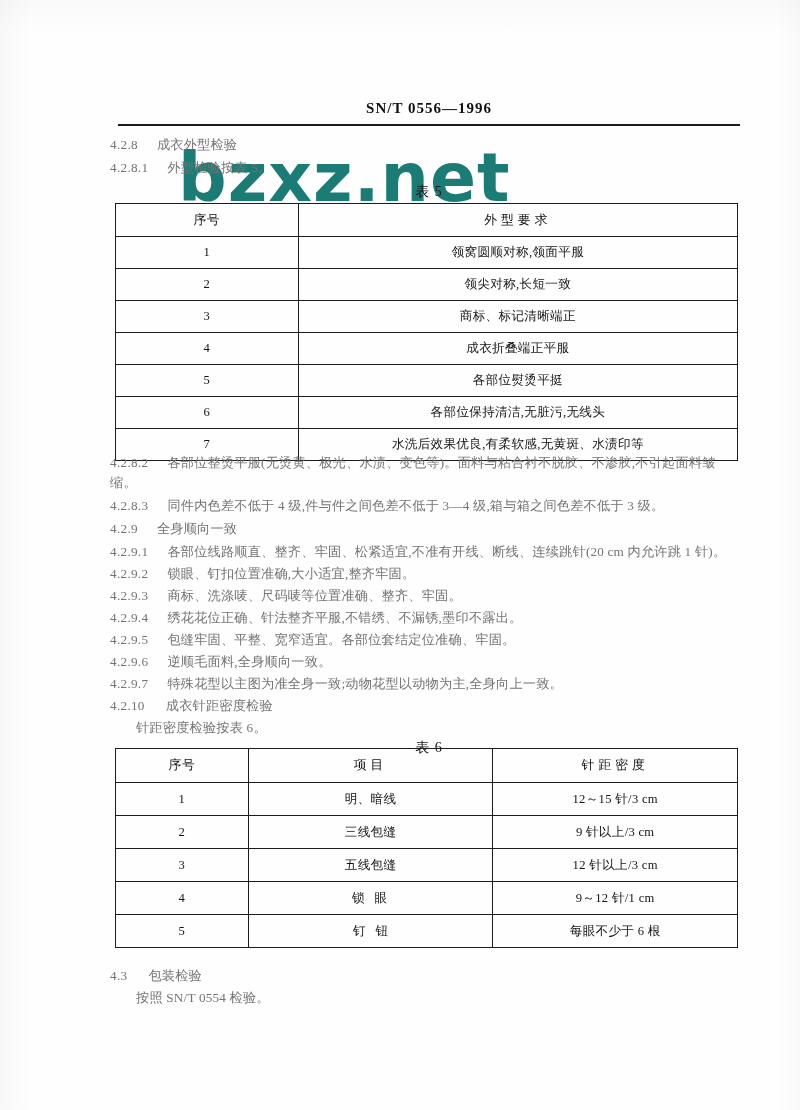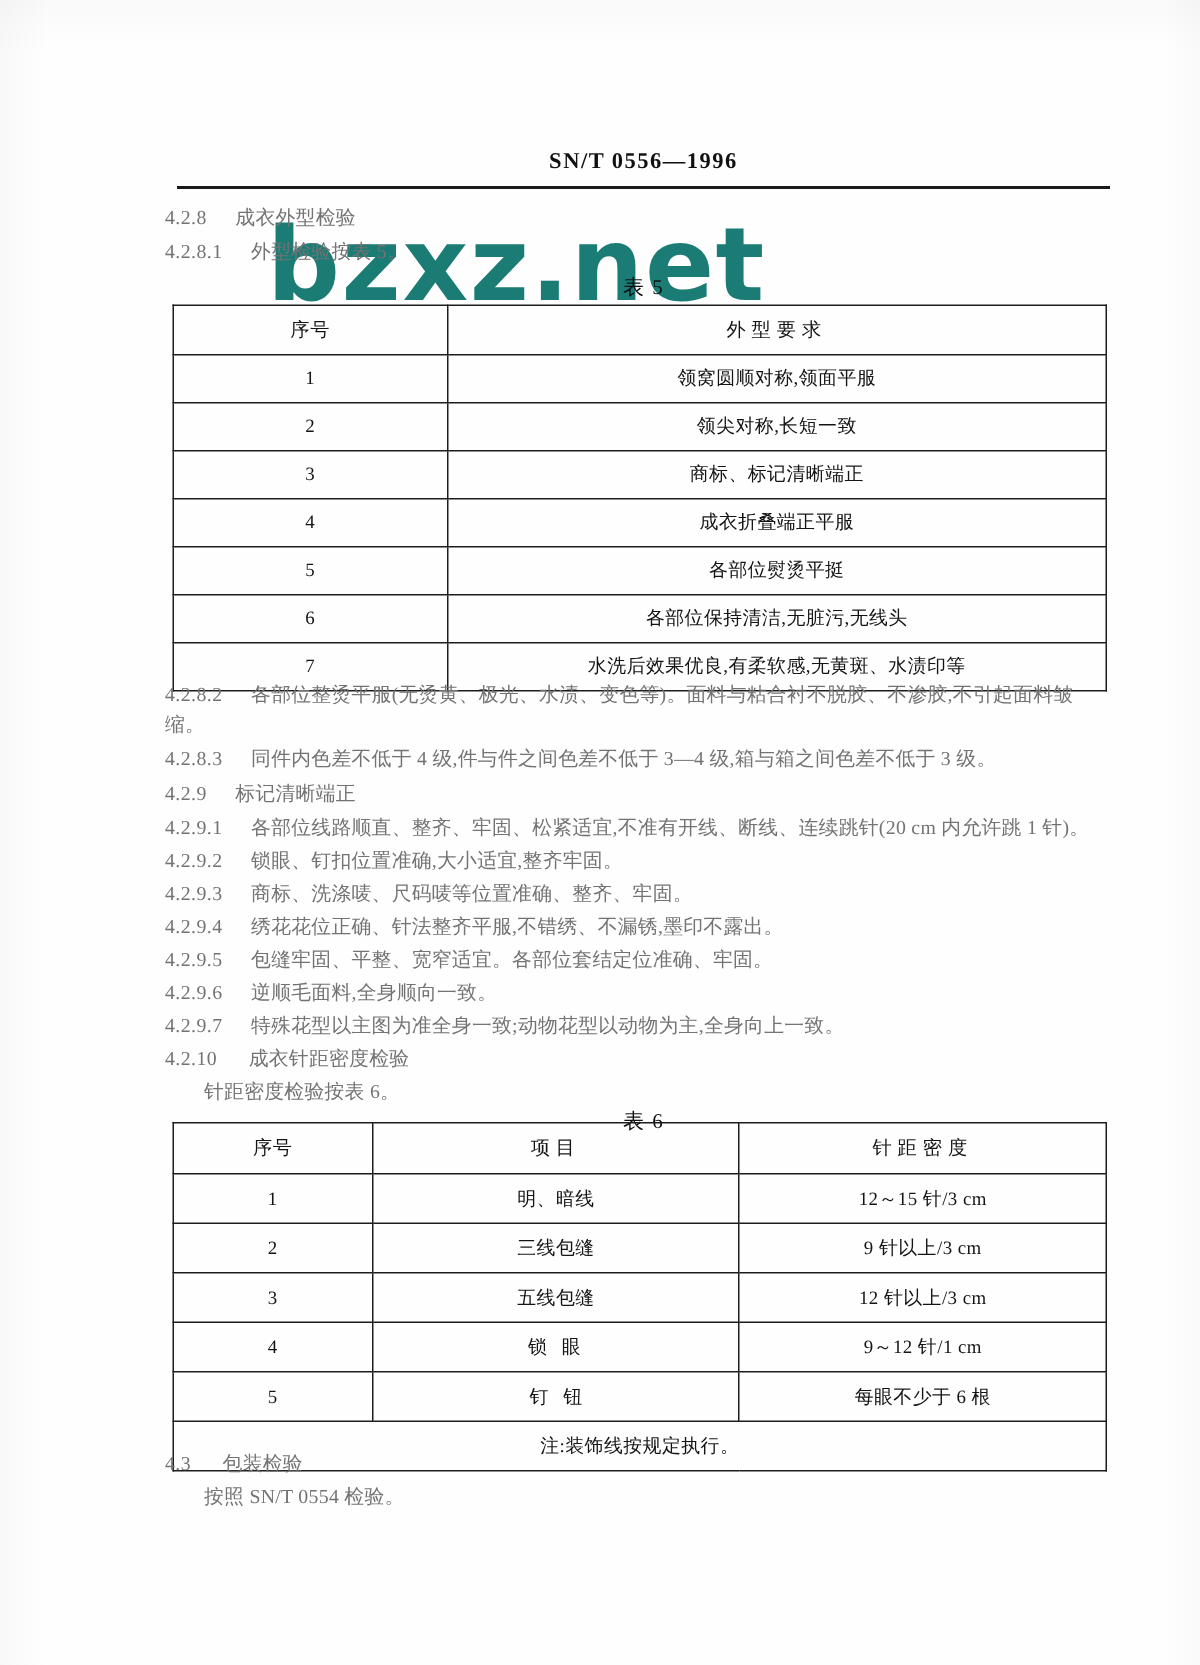--- a/index.html
+++ b/index.html
@@ -195,21 +195,21 @@
 
     <div class="tx" style="left:110px; top:496px;">
       <span class="clause-num">4.2.8.3</span>
       <span style="display:inline-block;width:12px"></span>
       <span>同件内色差不低于 4 级,件与件之间色差不低于 3—4 级,箱与箱之间色差不低于 3 级。</span>
     </div>
 
     <div class="tx" style="left:110px; top:519px;">
       <span class="clause-num">4.2.9</span>
       <span style="display:inline-block;width:12px"></span>
-      <span>标记清晰端正</span>
+      <span>全身顺向一致</span>
     </div>
 
     <div class="tx" style="left:110px; top:542px;">
       <span class="clause-num">4.2.9.1</span>
       <span style="display:inline-block;width:12px"></span>
       <span>各部位线路顺直、整齐、牢固、松紧适宜,不准有开线、断线、连续跳针(20 cm 内允许跳 1 针)。</span>
     </div>
 
     <div class="tx" style="left:110px; top:564px;">
       <span class="clause-num">4.2.9.2</span>
@@ -288,23 +288,20 @@
         <tr>
           <td style="height:33px;">4</td>
           <td style="letter-spacing:10px; padding-left:8px;text-align:center;">锁眼</td>
           <td>9～12 针/1 cm</td>
         </tr>
         <tr>
           <td style="height:33px;">5</td>
           <td style="letter-spacing:10px; padding-left:10px;">钉钮</td>
           <td>每眼不少于 6 根</td>
         </tr>
-        <tr>
-          <td class="note-cell" colspan="3" style="height:33px;">注:装饰线按规定执行。</td>
-        </tr>
       </tbody>
     </table>
 
     <div class="tx" style="left:110px; top:966px;">
       <span class="clause-num">4.3</span>
       <span style="display:inline-block;width:14px"></span>
       <span>包装检验</span>
     </div>
     <div class="tx" style="left:136px; top:988px;">按照 SN/T 0554 检验。</div>
 

